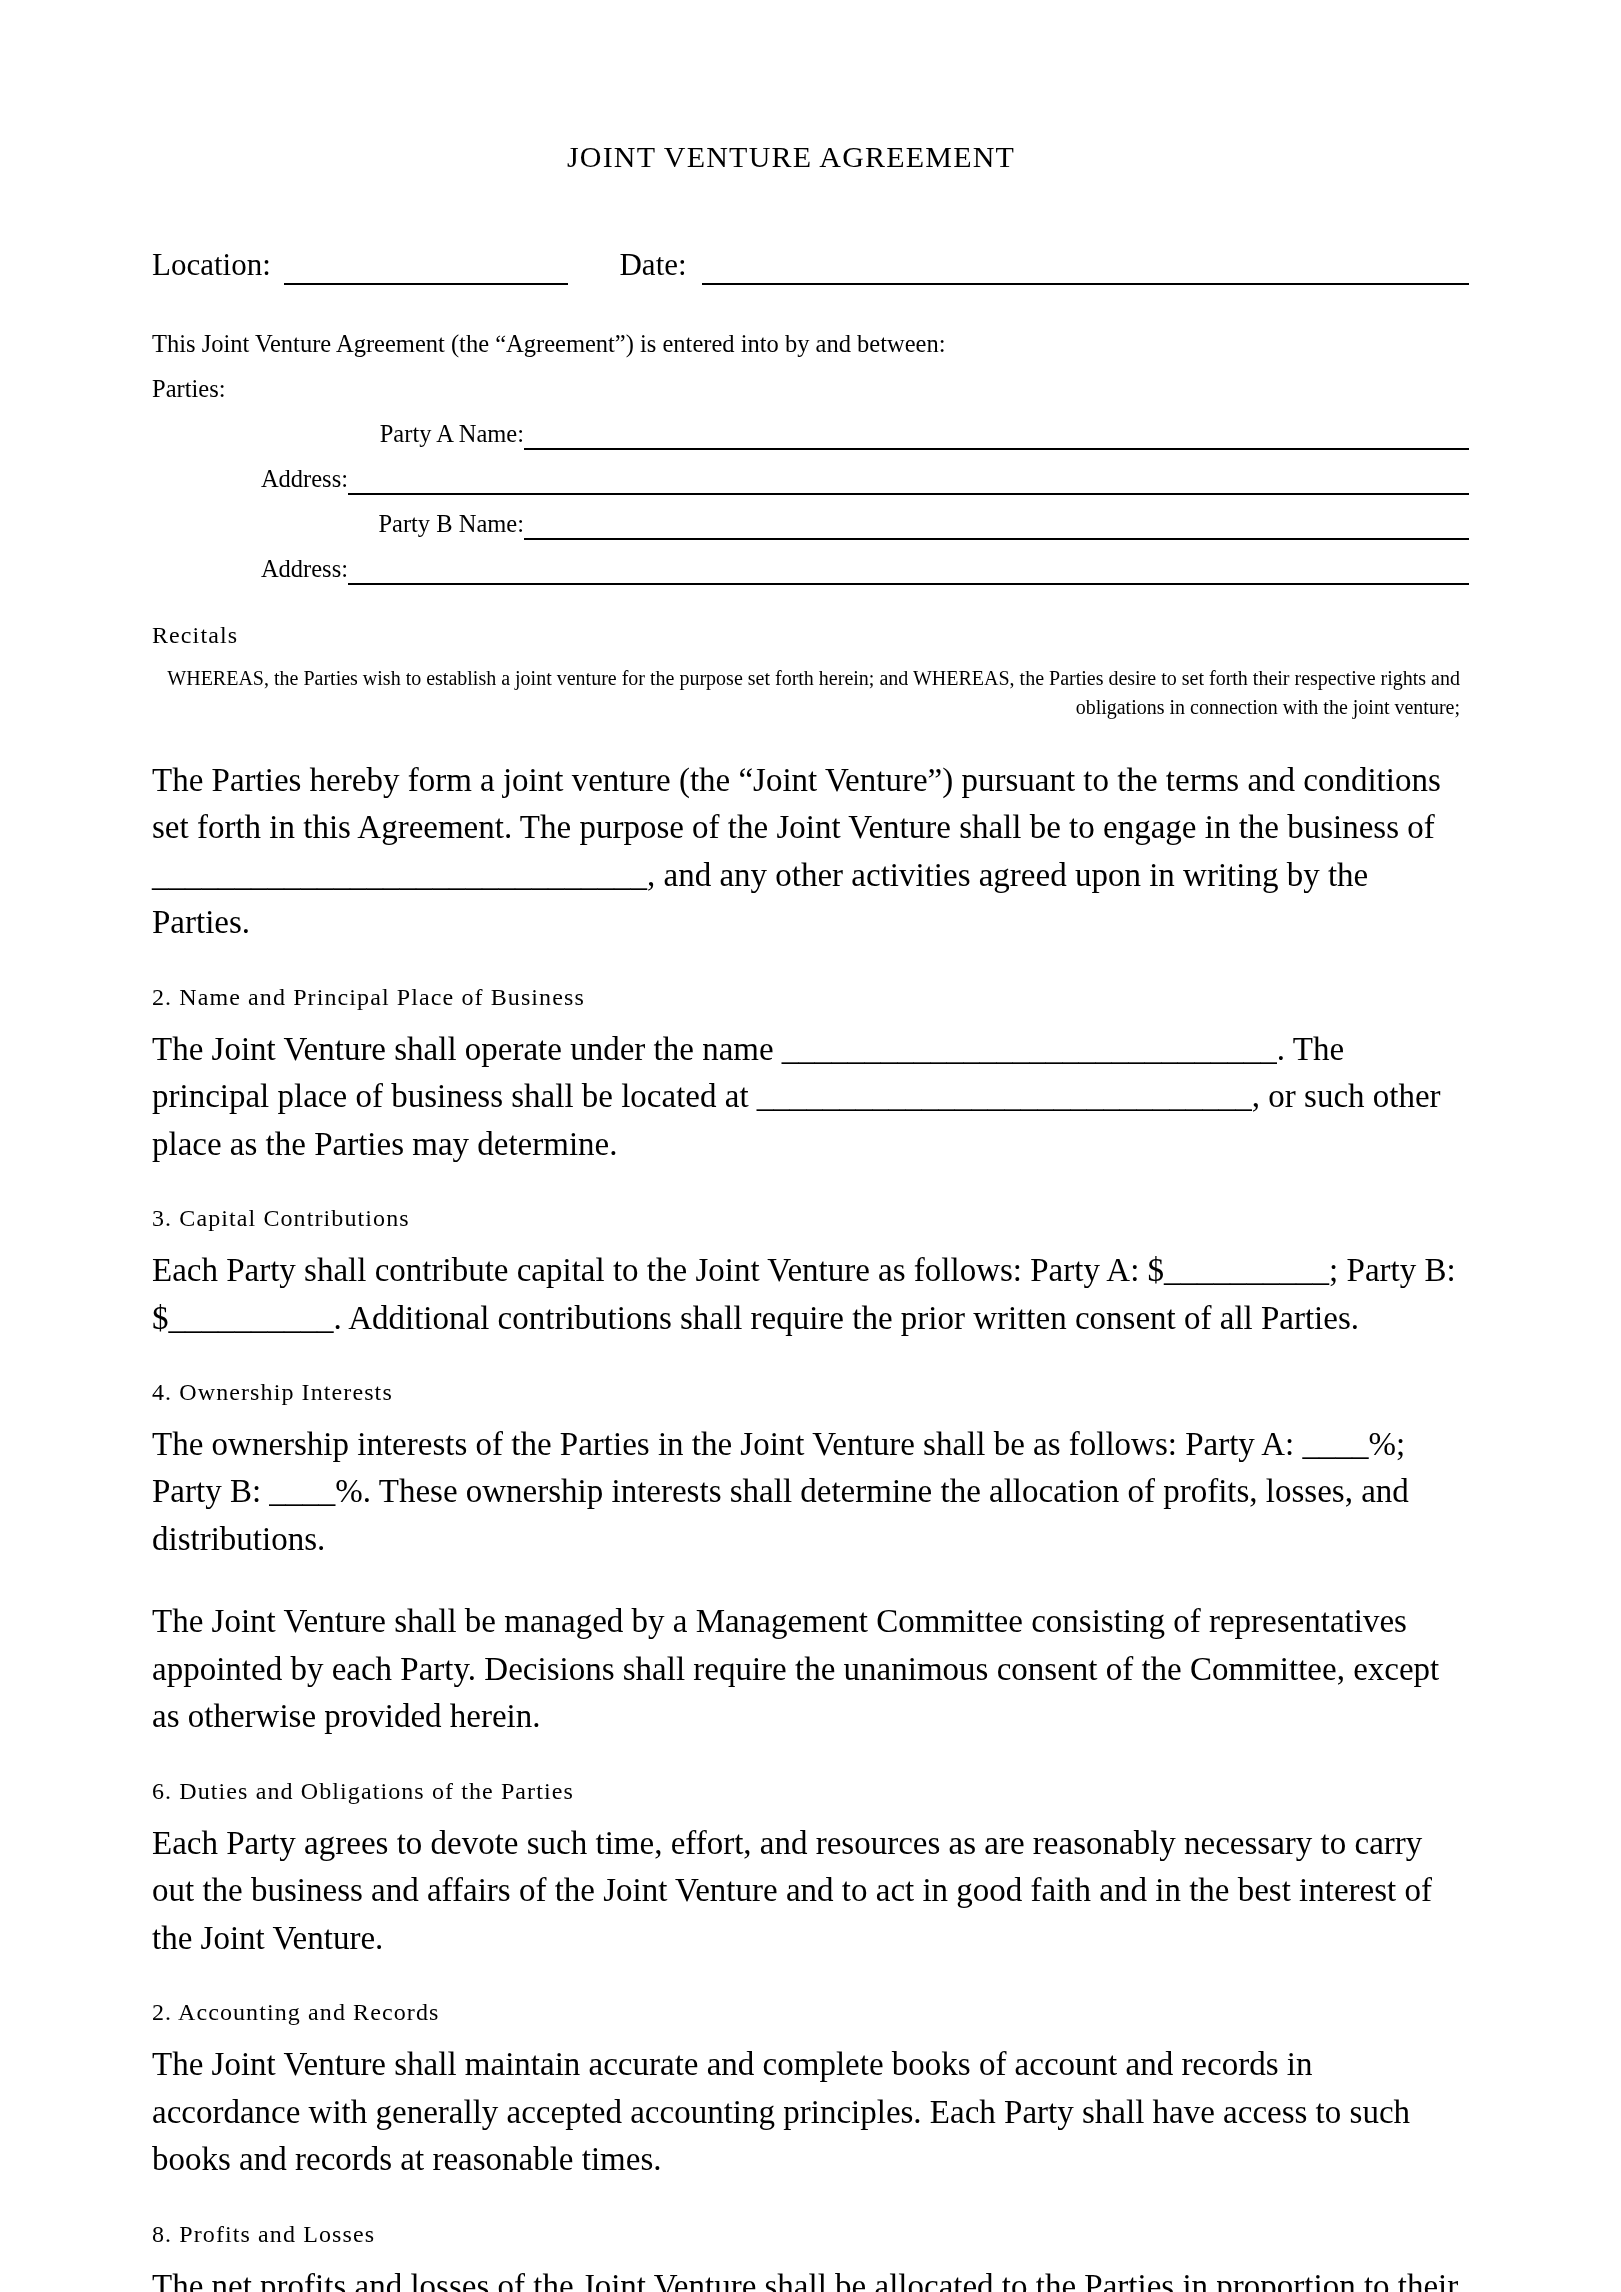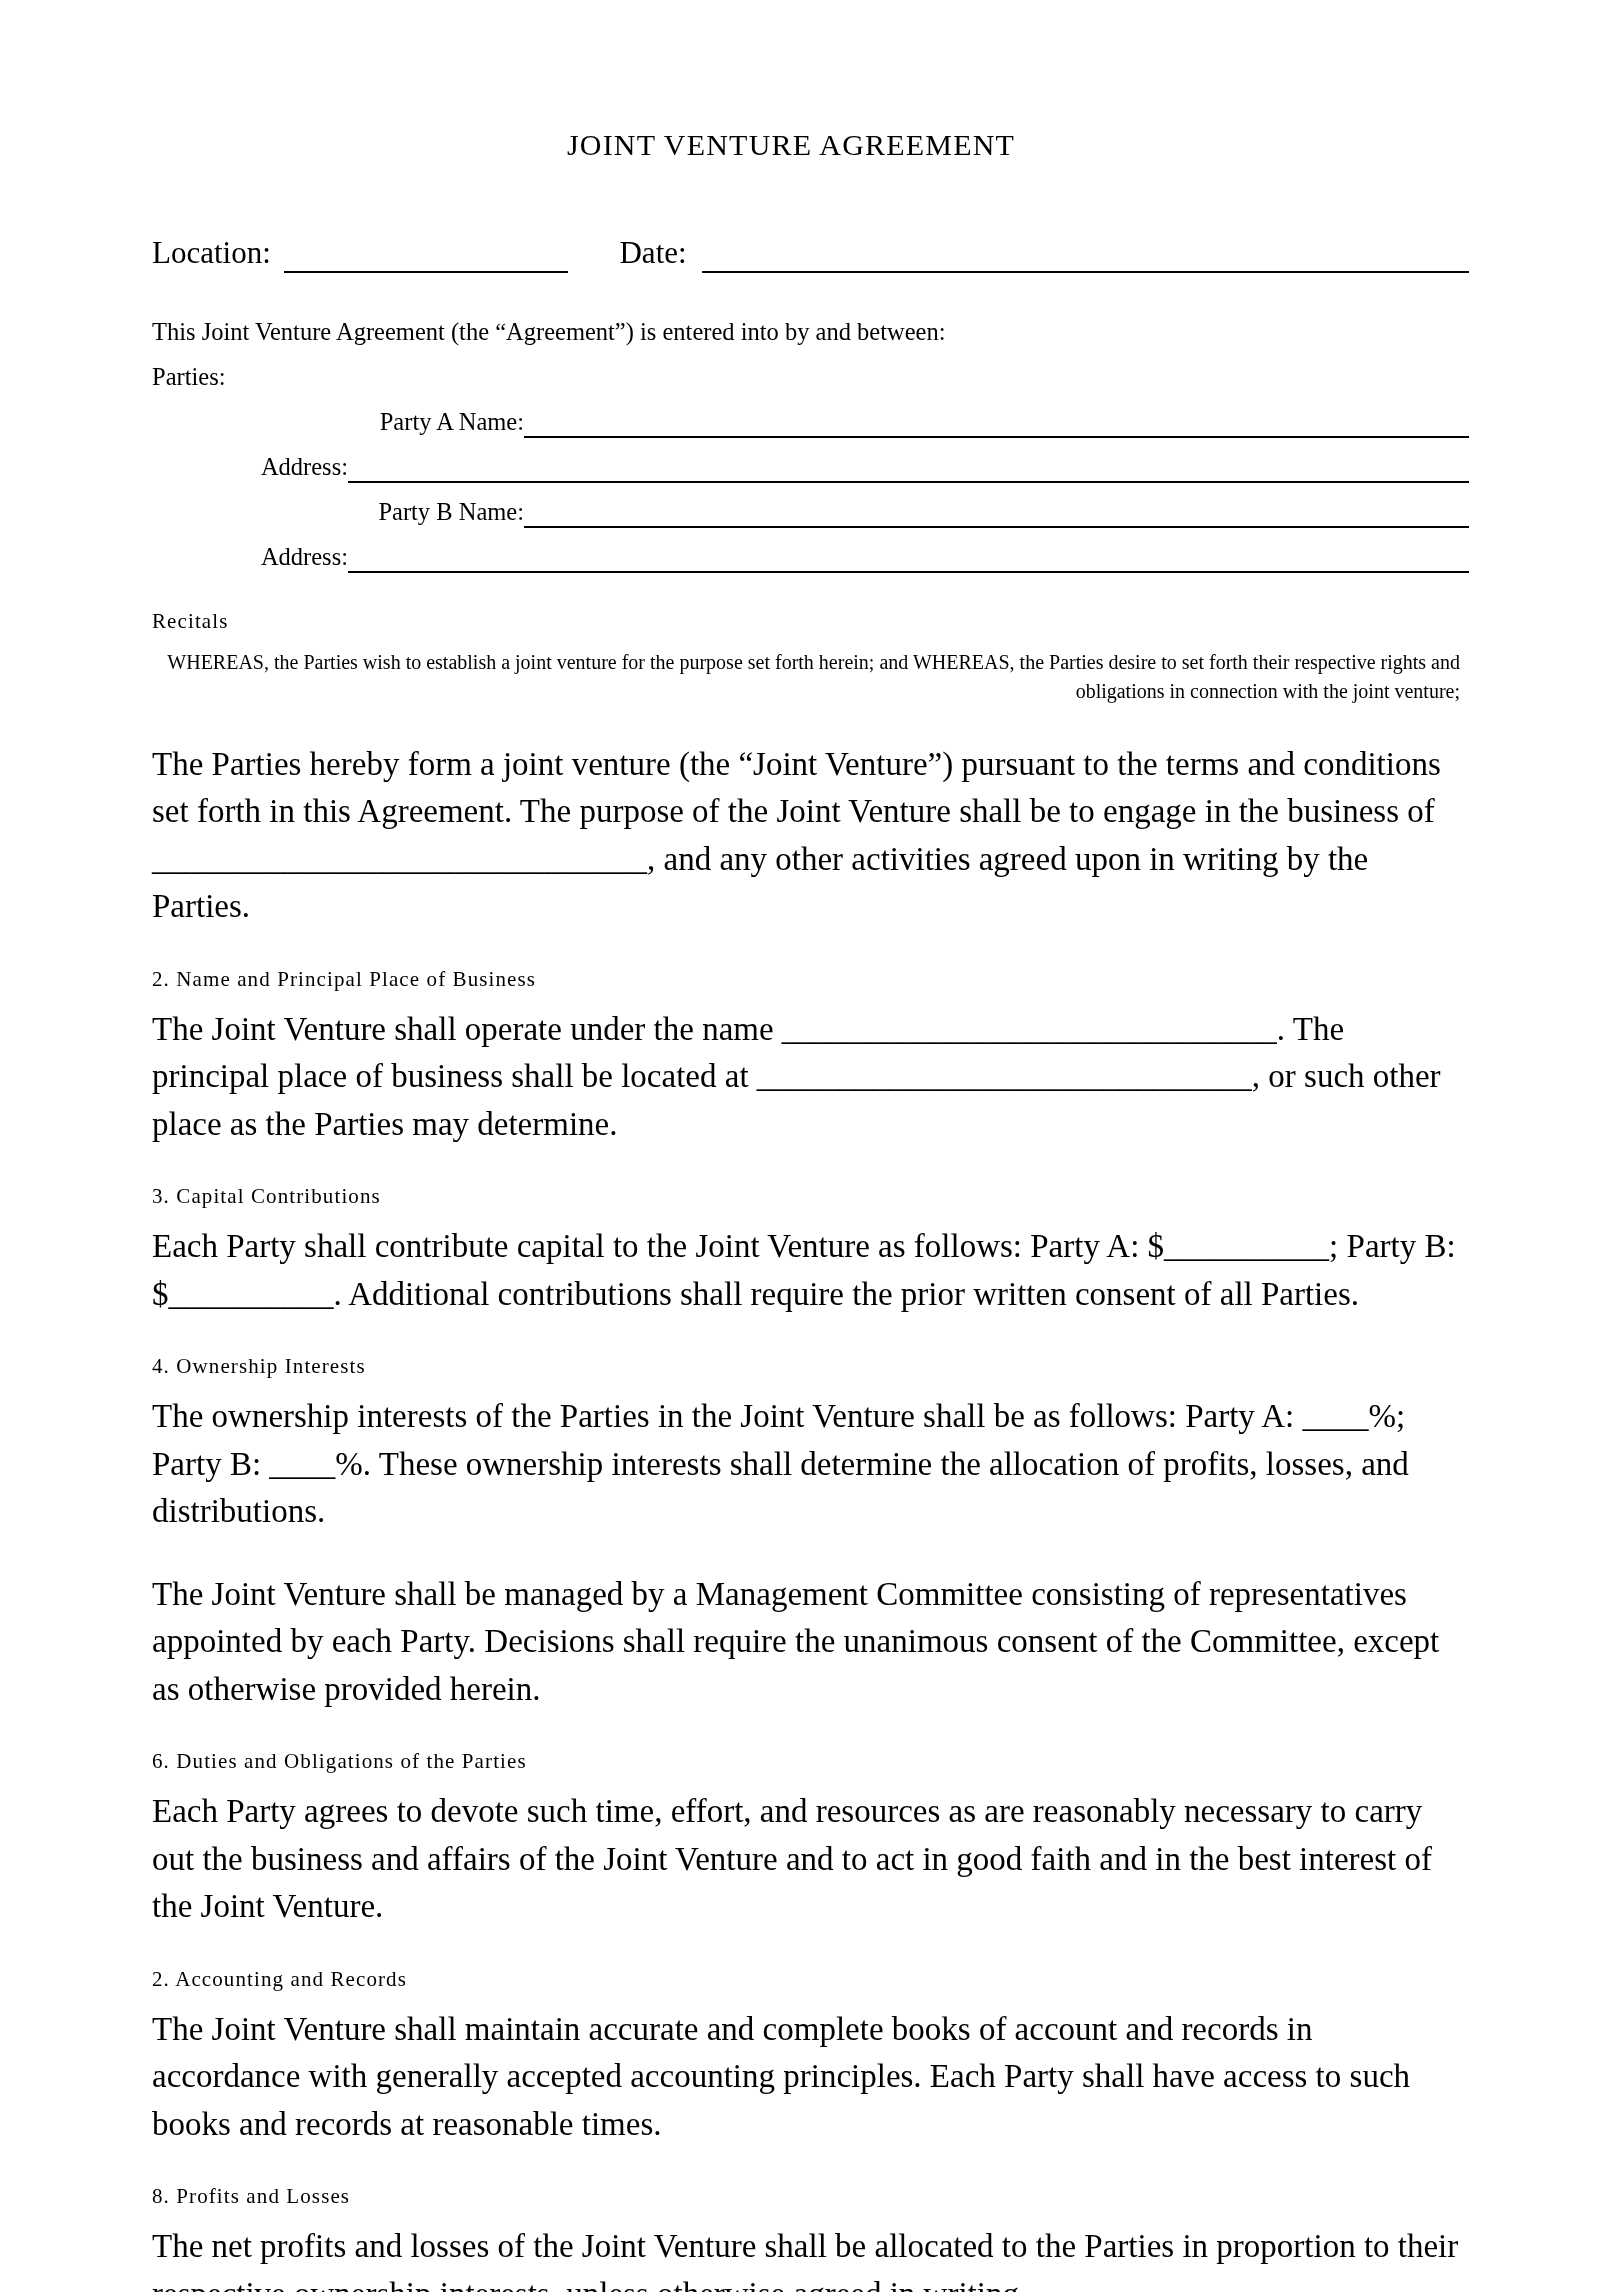--- a/index.html
+++ b/index.html
@@ -19,21 +19,21 @@
     color: #000000;
     overflow: hidden;
   }
 
   .doc-title {
     text-align: center;
     font-family: "Liberation Serif", "DejaVu Serif", serif;
     font-size: 30px;
     letter-spacing: 1.2px;
     font-weight: 400;
-    margin: 4px;
+    margin: 16px;
     padding-top: 123px;
     padding-right: 39px;
     line-height: 1.2;
   }
 
   .meta-row {
     display: flex;
     align-items: flex-end;
     margin-top: 71px;
     font-size: 31px;
@@ -87,21 +87,21 @@
     height: 14.7px;
   }
   .field-row.name .field-label { width: 372px; }
   .field-row.address .field-label { width: 196px; }
 
   .section {
     margin-top: 35px;
   }
   .section-heading {
     font-family: "Liberation Serif", "DejaVu Serif", serif;
-    font-size: 21px;
+    font-size: 24px;
     letter-spacing: 1.1px;
     margin: 0 0 12.7px 0;
     line-height: 1.3;
   }
   .section-body {
     font-size: 33px;
     line-height: 1.44;
     margin: 0;
     text-align: left;
   }

